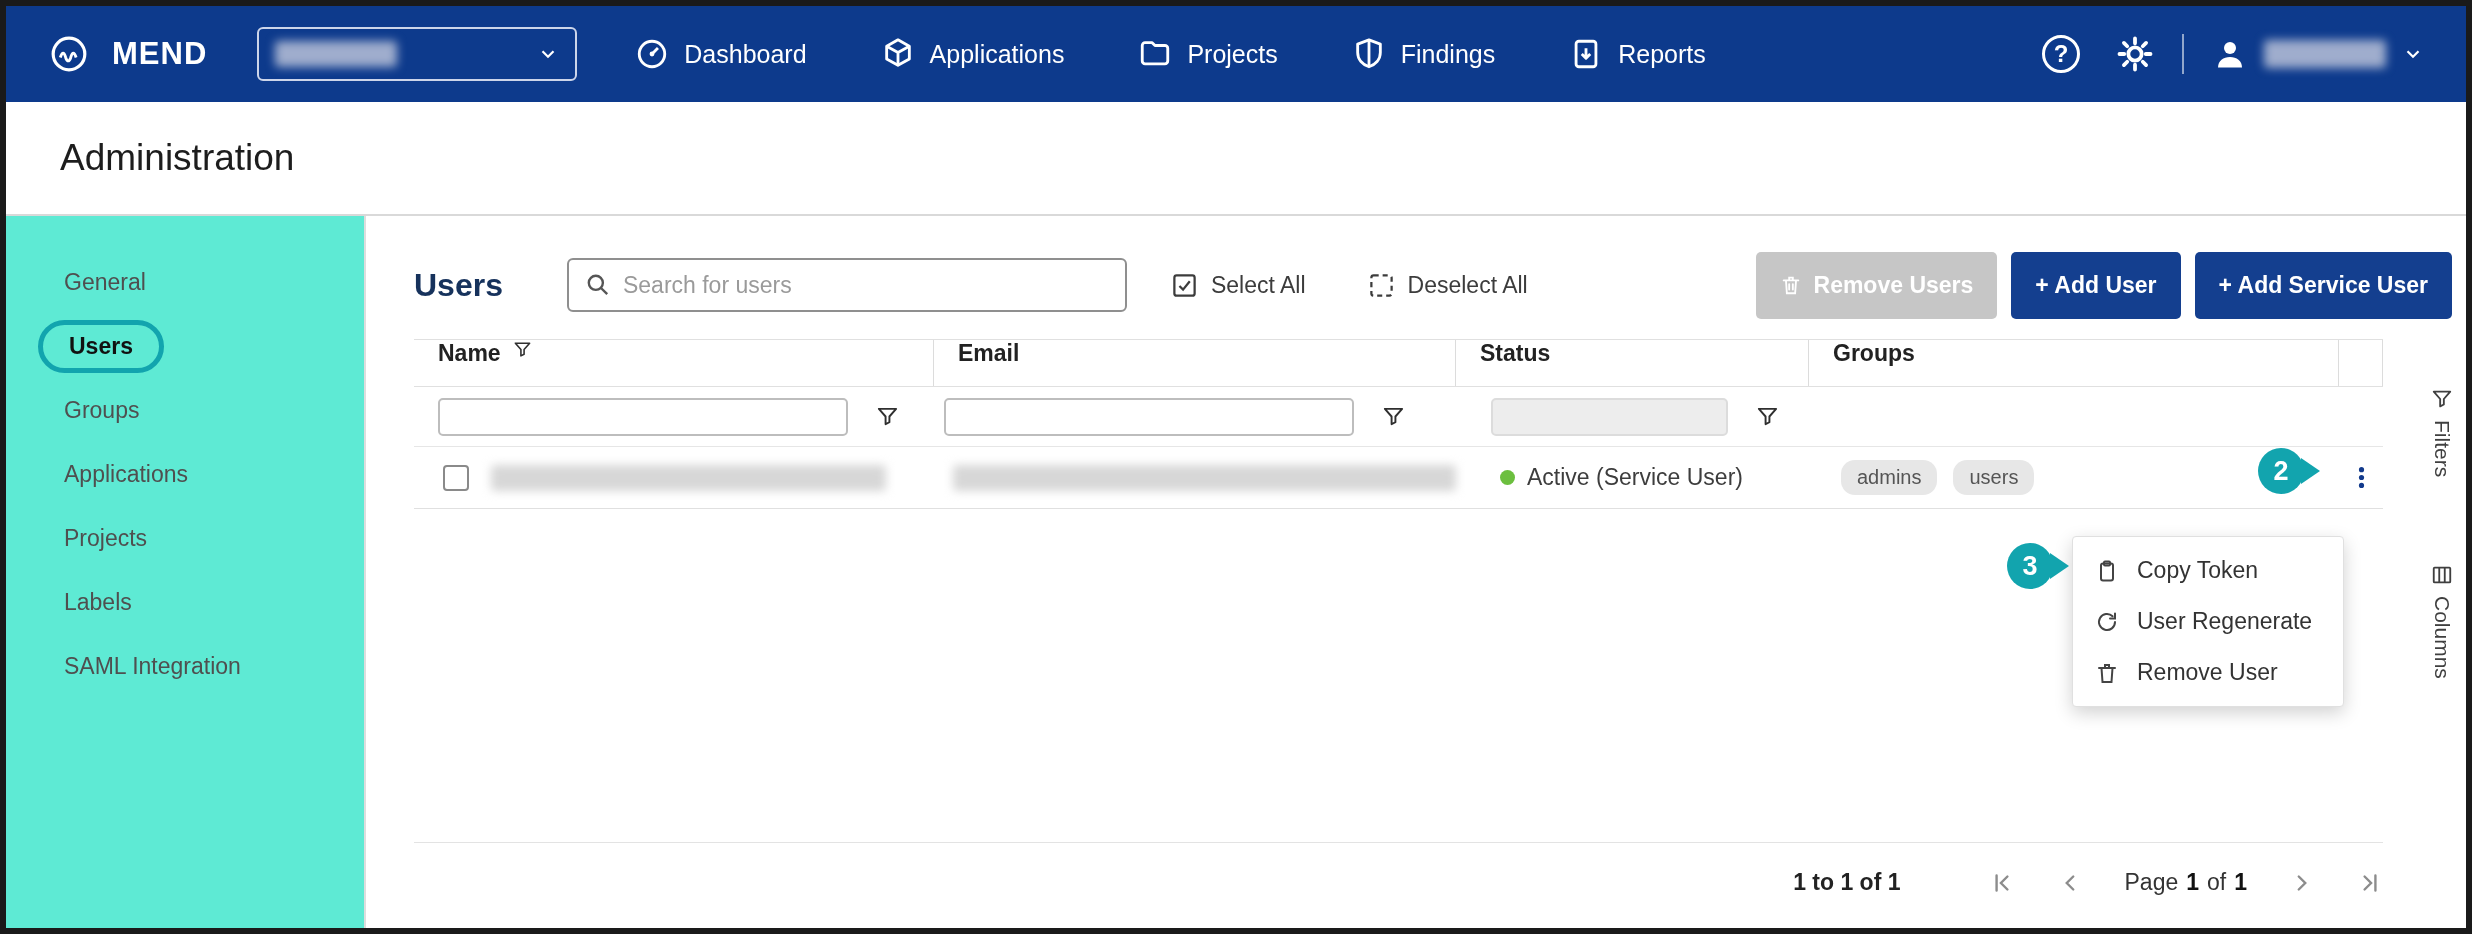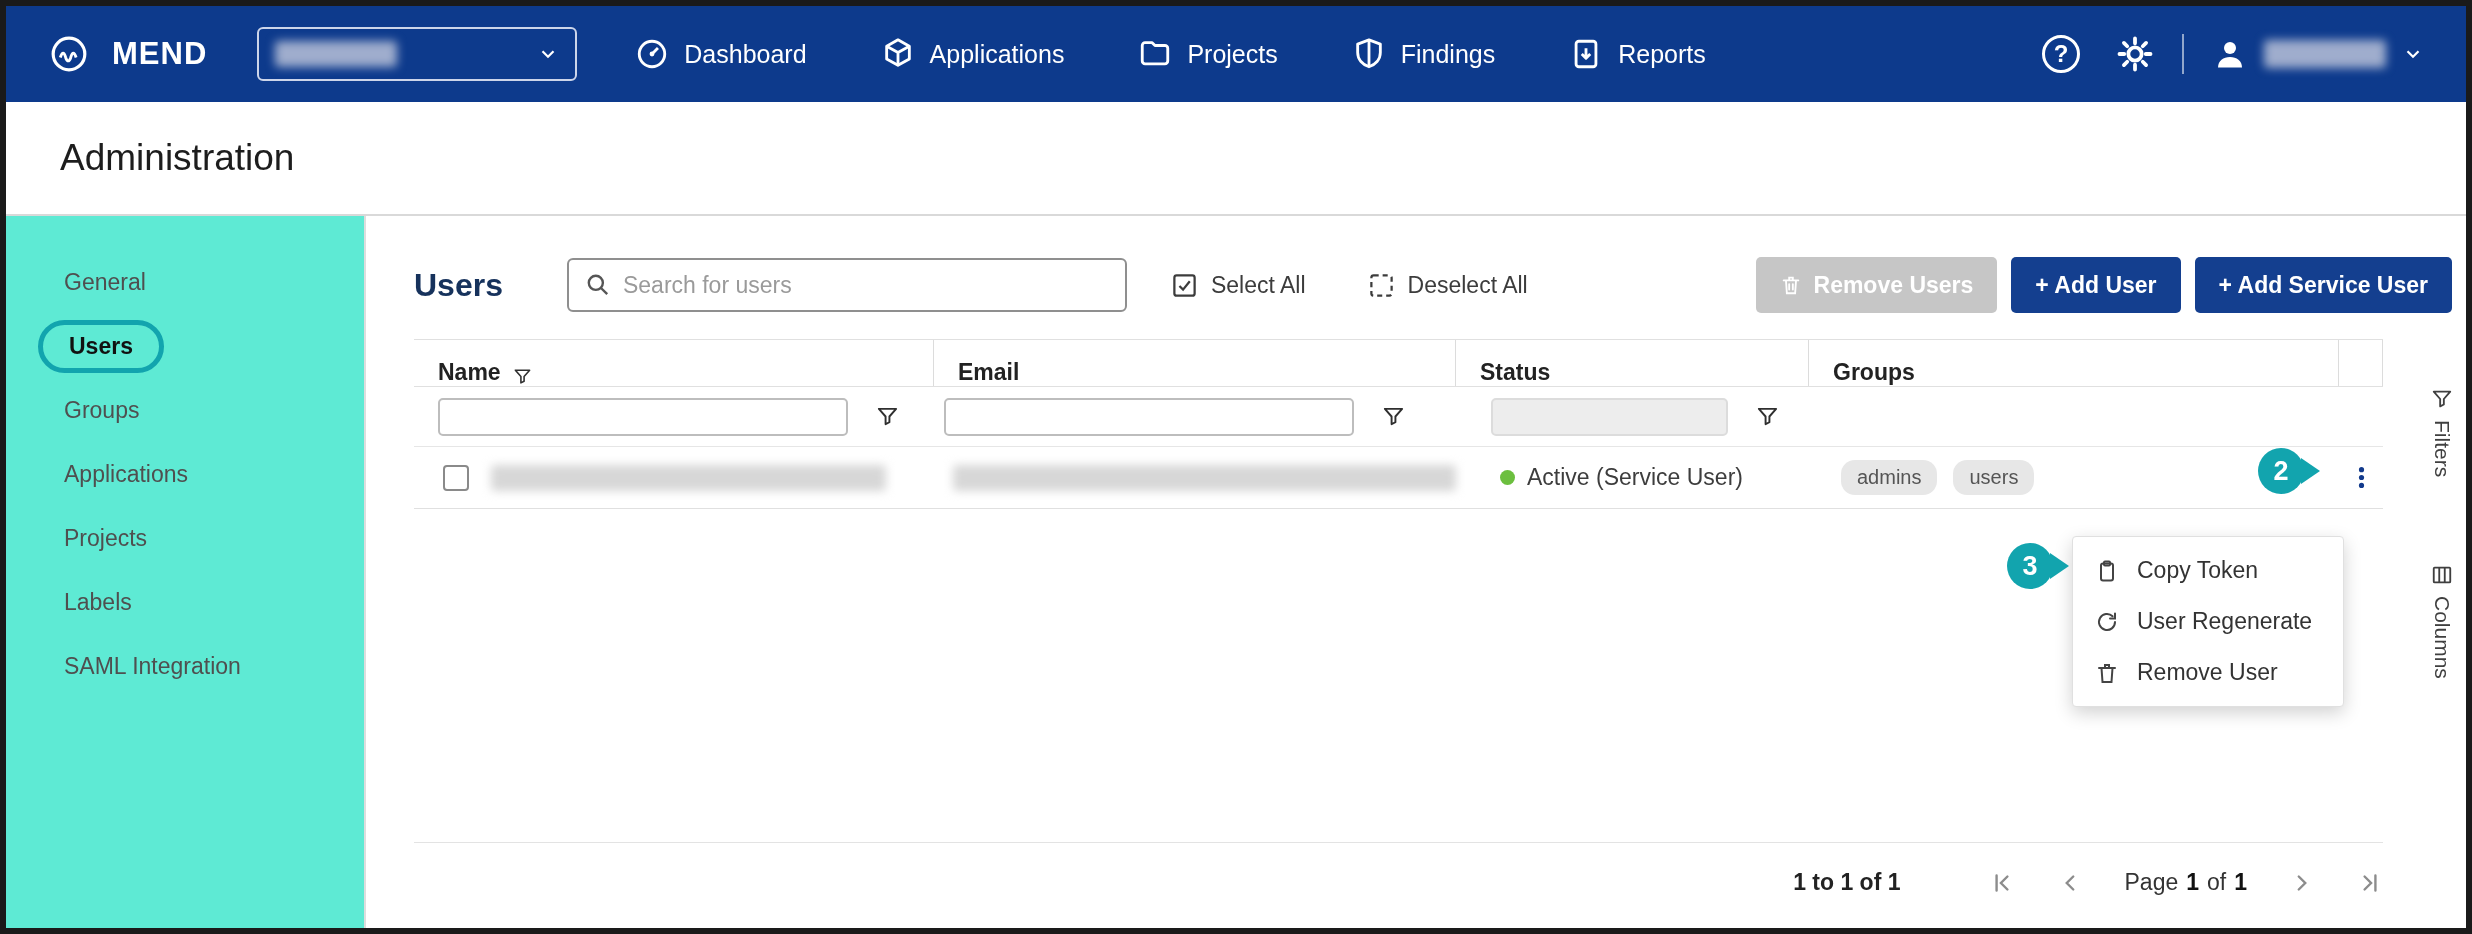--- a/index.html
+++ b/index.html
@@ -39,28 +39,28 @@
   
   .toolbar{display:flex;align-items:center;height:58px;padding-left:48px;padding-right:14px}
   .users-title{font-size:32px;font-weight:700;color:#16325c}
   .searchbox{margin-left:64px;width:560px;height:54px;border:2px solid #8f8f8f;border-radius:6px;display:flex;align-items:center;padding:0 16px;gap:12px;background:#fff}
   .searchbox input{border:0;outline:0;flex:1;font-size:23px;color:#333;font-family:"Liberation Sans",sans-serif}
   .searchbox input::placeholder{color:#9a9a9a}
   .iconlabel{display:flex;align-items:center;gap:13px;font-size:23px;color:#3c3c3c;cursor:pointer}
   .sel-all{margin-left:44px}
   .desel-all{margin-left:62px}
   .toolbar-spacer{flex:1}
-  .btn{height:56px;border-radius:5px;display:flex;align-items:center;gap:12px;font-size:23px;font-weight:600;padding:8px 24px;cursor:pointer;border:0;font-family:"Liberation Sans",sans-serif}
+  .btn{height:67px;border-radius:5px;display:flex;align-items:center;gap:12px;font-size:23px;font-weight:600;padding:8px 24px;cursor:pointer;border:0;font-family:"Liberation Sans",sans-serif}
   .btn-disabled{background:#c6c6c6;color:#fff;cursor:default}
   .btn-primary{background:#143f8f;color:#fff;margin-left:14px}
 
   
   .usertable{margin:25px 0 0 48px;width:1969px}
   .t-header{display:flex;height:48px;border-top:1px solid #e0e0e0;border-bottom:1px solid #e0e0e0;align-items:center}
-  .t-hcell{height:100%;display:flex;align-items:flex-end;font-size:23px;font-weight:700;color:#222;border-right:1px solid #dcdcdc;padding-left:24px;gap:12px}
+  .t-hcell{height:100%;display:flex;align-items:flex-start;font-size:23px;font-weight:700;color:#222;border-right:1px solid #dcdcdc;padding-left:24px;gap:12px}
   .t-hcell.last{border-right:1px solid #dcdcdc}
   .w-name{width:520px}.w-email{width:522px}.w-status{width:353px}.w-groups{width:530px}.w-actions{width:44px;padding-left:0}
   .t-filter{display:flex;height:60px;align-items:center;border-bottom:1px solid #e6e6e6}
   .f-cell{display:flex;align-items:center;height:100%}
   .f-input{height:38px;width:410px;border:2px solid #bdbdbd;border-radius:5px;margin-left:24px;font-size:21px;padding:0 10px;outline:0;font-family:"Liberation Sans",sans-serif}
   .f-input.email{margin-left:10px}
   .f-input.status{width:237px;background:#ededed;border:2px solid #dcdcdc;margin-left:35px}
   .f-funnel{margin-left:28px;color:#2f2f2f}
   .t-row{display:flex;height:62px;align-items:center;border-bottom:1px solid #e0e0e0}
   .r-cell{display:flex;align-items:center;height:100%}

